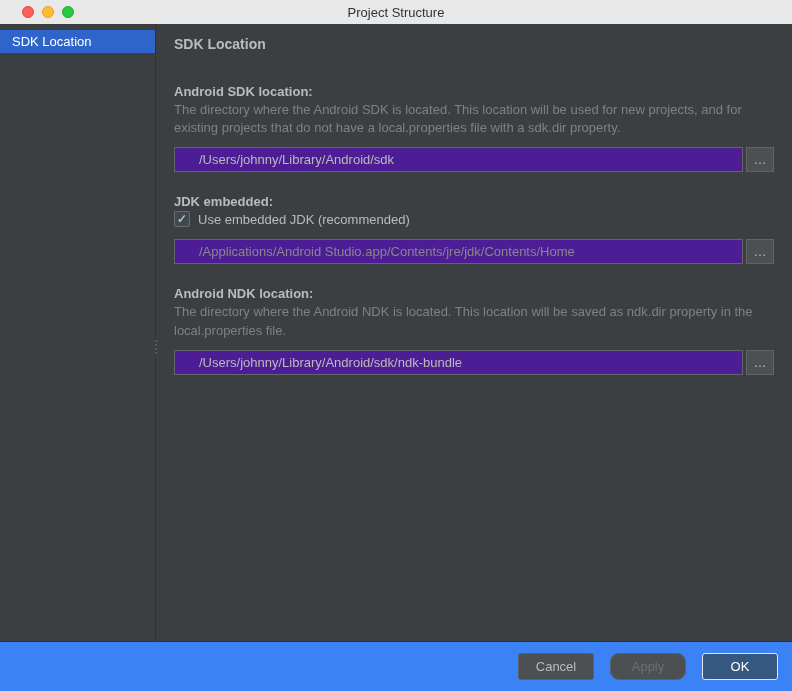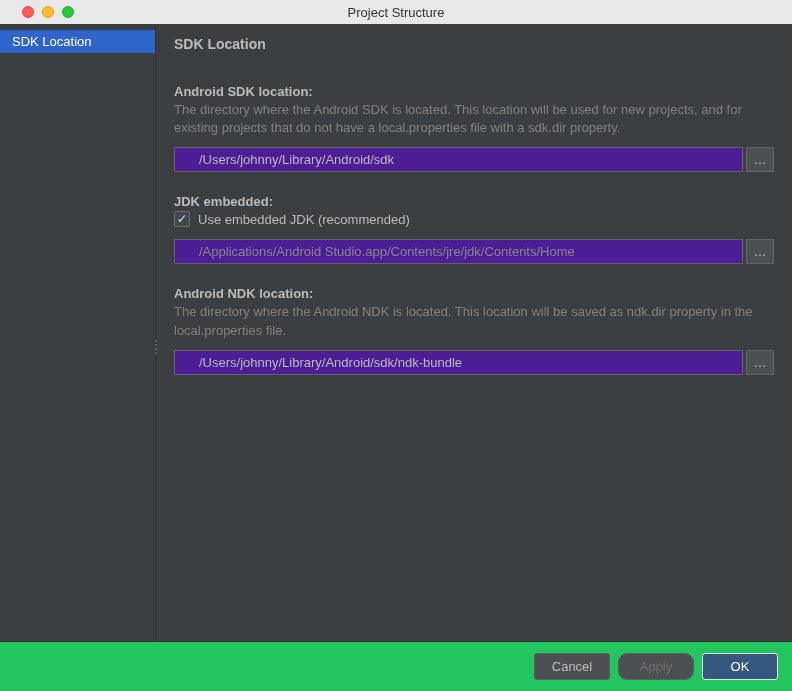--- a/index.html
+++ b/index.html
@@ -163,22 +163,22 @@
       color: #bbbbbb;
       font-size: 13px;
     }
     .footer {
       height: 50px;
       border-top: 1px solid #323232;
       display: flex;
       justify-content: flex-end;
       align-items: center;
       padding: 0 14px;
-      gap: 8px;
-      background: #22c55e;
+      gap: 16px;
+      background: #3b82f6;
     }
     .footer-btn {
       min-width: 76px;
       padding: 5px 14px;
       background: #4c5052;
       border: 1px solid #5e6060;
       color: #bbbbbb;
       font-size: 13px;
       cursor: pointer;
       border-radius: 3px;

